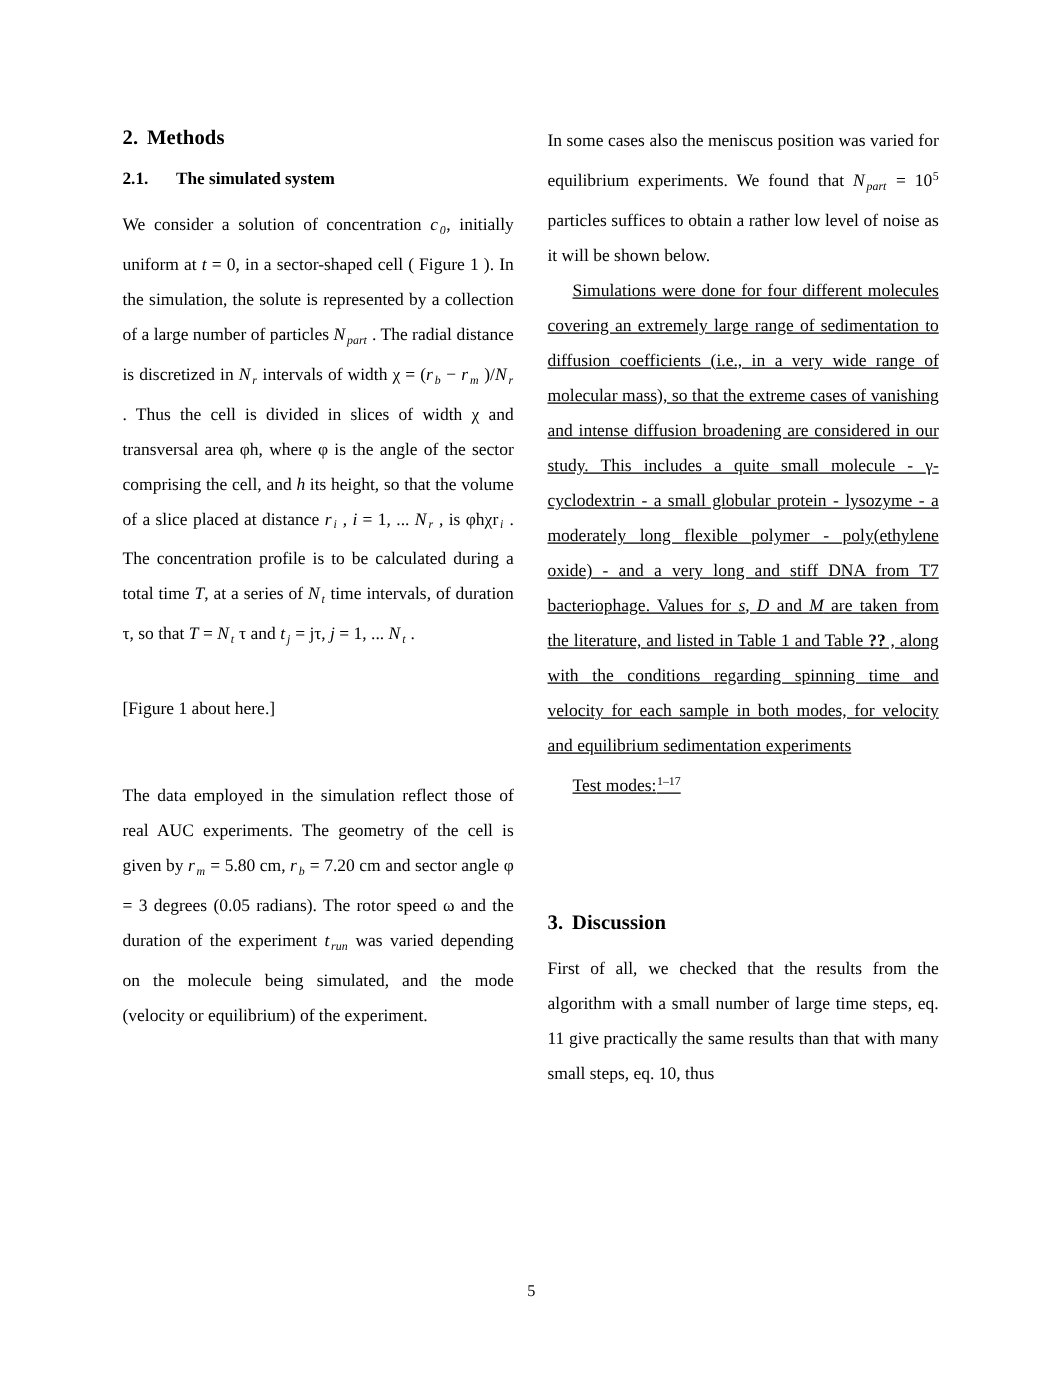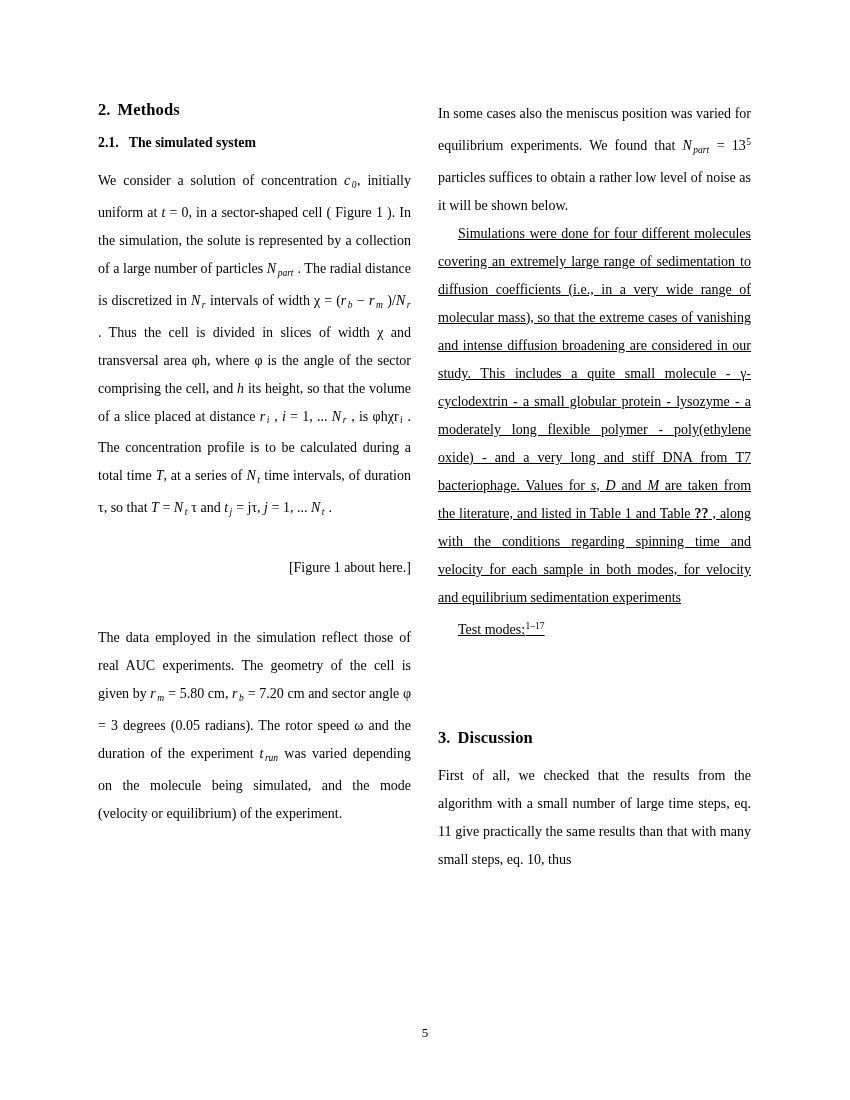--- a/index.html
+++ b/index.html
@@ -48,37 +48,37 @@
     letter-spacing: 0.1px;
   }
   h2.section .num { margin-right: 7px; }
 
   h3.subsection {
     font-size: 13.8px;
     font-weight: bold;
     margin: 0 0 16px 0;
     line-height: 1.25;
   }
-  h3.subsection .num { margin-right: 10px; }
+  h3.subsection .num { margin-right: 22px; }
 
   p.body {
     font-size: 14px;
     line-height: 28px;
     margin: 0 0 0 0;
     text-align: justify;
     text-justify: inter-word;
     hyphens: none;
   }
   p.body + p.body { margin-top: 0; }
   p.indent { text-indent: 20px; text-decoration: underline; }
 
   p.centered {
     font-size: 14px;
     line-height: 28px;
-    text-align: right;
+    text-align: left;
     margin: 0;
   }
 
   .blockgap-sm { height: 14px; }
   .blockgap-md { height: 28px; }
   .blockgap-lg { height: 42px; }
 
   
   .mv { font-style: italic; }
   .sub {
@@ -134,21 +134,21 @@
 
       <div class="blockgap-sm"></div>
 
 
       <p class="body"><span>The data employed in the simulation reflect those of real AUC experiments. The geometry of the cell is given by </span><span class="mv">r</span><span class="sub">m</span><span> = 5.80 cm, </span><span class="mv">r</span><span class="sub">b</span><span> = 7.20 cm and sector angle </span><span class="mv gk">φ</span><span> = 3 degrees (0.05 radians). The rotor speed </span><span class="mv gk">ω</span><span> and the duration of the experiment </span><span class="mv">t</span><span class="sub">run</span><span> was varied depending on the molecule being simulated, and the mode (velocity or equilibrium) of the experiment.</span></p>
 
     </div>
 
     <div class="col">
 
-      <p class="body"><span>In some cases also the meniscus position was varied for equilibrium experiments. We found that </span><span class="mv">N</span><span class="sub">part</span><span> = 13</span><span class="sup">5</span><span> particles suffices to obtain a rather low level of noise as it will be shown below.</span></p>
+      <p class="body"><span>In some cases also the meniscus position was varied for equilibrium experiments. We found that </span><span class="mv">N</span><span class="sub">part</span><span> = 10</span><span class="sup">5</span><span> particles suffices to obtain a rather low level of noise as it will be shown below.</span></p>
 
       <p class="body indent"><span>Simulations were done for four different molecules covering an extremely large range of sedimentation to diffusion coefficients (i.e., in a very wide range of molecular mass), so that the extreme cases of vanishing and intense diffusion broadening are considered in our study. This includes a quite small molecule - </span><span class="mv gk">γ</span><span>-cyclodextrin - a small globular protein - lysozyme - a moderately long flexible polymer - poly(ethylene oxide) - and a very long and stiff DNA from T7 bacteriophage. Values for </span><span class="mv">s</span><span>, </span><span class="mv">D</span><span> and </span><span class="mv">M</span><span> are taken from the literature, and listed in Table 1 and Table </span><span class="bold-q">??</span><span> , along with the conditions regarding spinning time and velocity for each sample in both modes, for velocity and equilibrium sedimentation experiments</span></p>
 
       <p class="body indent"><span>Test modes:</span><span class="sup">1–17</span></p>
 
       <div class="blockgap-lg"></div>
 
 
       <div class="blockgap-lg"></div>
 

